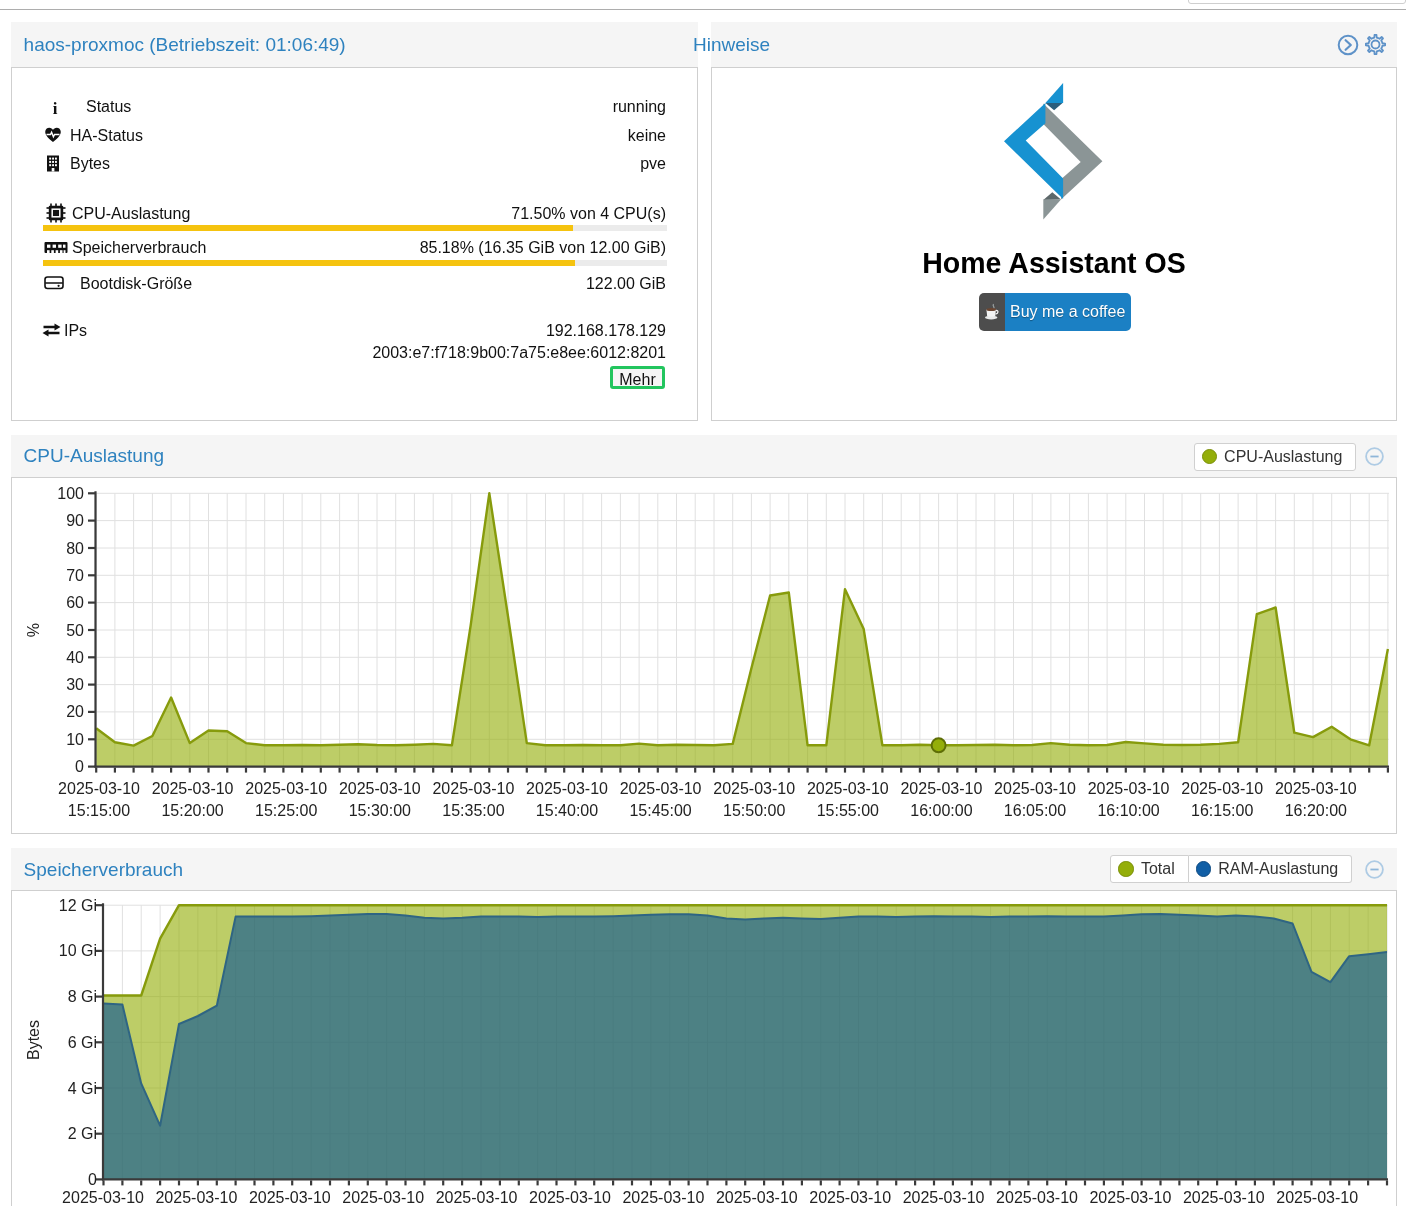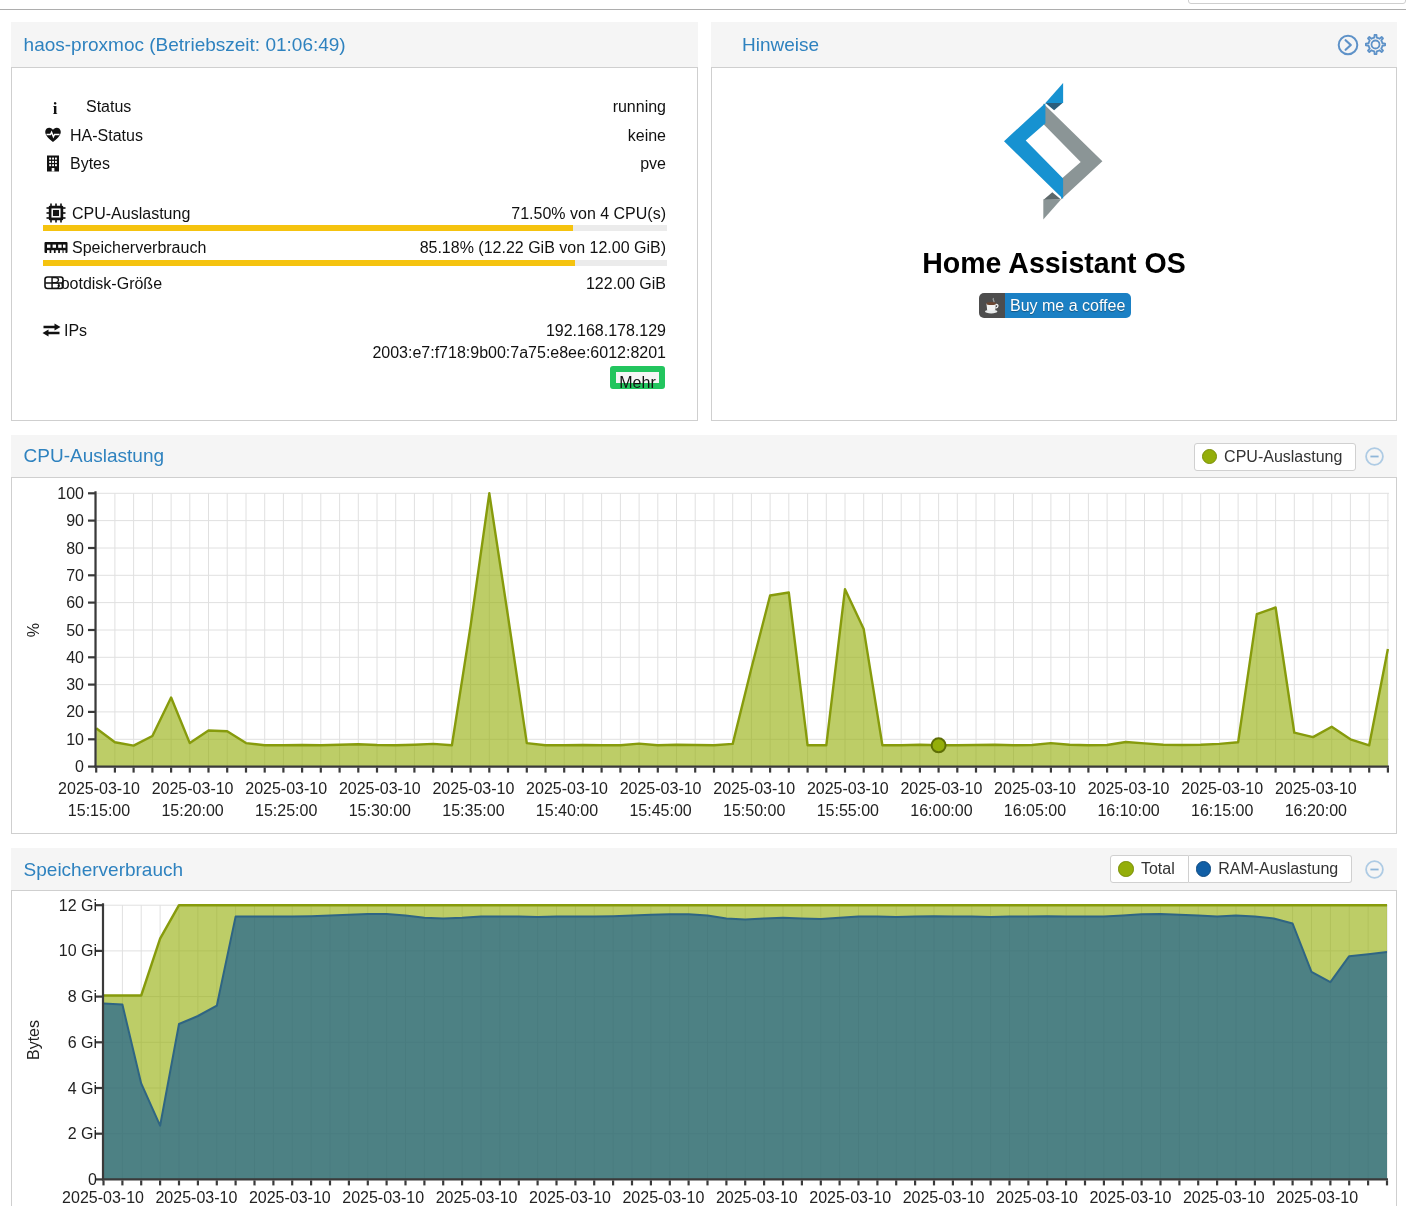--- a/index.html
+++ b/index.html
@@ -88,48 +88,48 @@
         <rect x="15.9" y="10.2" width="2.6" height="2.8"></rect>
         <rect x="19.6" y="10.2" width="1.9" height="2.8"></rect>
         <rect x="3" y="4.6" width="3.4" height="3.2"></rect>
         <rect x="8.6" y="4.6" width="3.4" height="3.2"></rect>
         <rect x="14.2" y="4.6" width="3.4" height="3.2"></rect>
         <rect x="19" y="4.6" width="2.5" height="3.2"></rect>
       </g>
     </svg>
   </div>
 <div class="lbl" style="left:72px;top:239px">Speicherverbrauch</div>
-<div class="val" style="left:300px;top:239px;width:366px">85.18% (12.22 GiB von 12.00 GiB)</div>
+<div class="val" style="left:300px;top:239px;width:366px">85.18% (16.35 GiB von 12.00 GiB)</div>
 <div class="ico" style="left:44px;top:274px">
     <svg width="20" height="17" viewBox="0 0 20 17">
       <rect x="1" y="3" width="18" height="11.5" rx="2.5" fill="none" stroke="#111" stroke-width="1.6"></rect>
       <line x1="1.2" y1="9" x2="18.8" y2="9" stroke="#111" stroke-width="1.5"></line>
       <circle cx="14.6" cy="11.8" r="1.1" fill="#111"></circle>
     </svg>
   </div>
-<div class="lbl" style="left:50px;top:274.5px">Bootdisk-Größe</div>
+<div class="lbl" style="left:80px;top:274.5px">Bootdisk-Größe</div>
 <div class="val" style="left:300px;top:274.5px;width:366px">122.00 GiB</div>
 <div class="ico" style="left:42px;top:323px">
     <svg width="19" height="14" viewBox="0 0 19 14">
       <path d="M18.5 4 L12.5 0.6 L12.5 2.8 L1.5 2.8 L1.5 5.2 L12.5 5.2 L12.5 7.4 Z" fill="#111"></path>
       <path d="M0.5 10 L6.5 6.6 L6.5 8.8 L17.5 8.8 L17.5 11.2 L6.5 11.2 L6.5 13.4 Z" fill="#111"></path>
     </svg>
   </div>
 <div class="lbl" style="left:64px;top:322px">IPs</div>
 <div class="abs" style="left:43px;top:224.5px;width:624px;height:6.6px;background:#ebebeb">
     <div style="width:84.9%;height:100%;background:#f5c30f"></div>
   </div>
 <div class="abs" style="left:43px;top:259.5px;width:624px;height:6.6px;background:#ebebeb">
     <div style="width:85.18%;height:100%;background:#f5c30f"></div>
   </div>
 <div class="val" style="left:300px;top:322px;width:366px">192.168.178.129</div>
 <div class="val" style="left:300px;top:343.5px;width:366px">2003:e7:f718:9b00:7a75:e8ee:6012:8201</div>
-<div class="abs" style="left:610px;top:365.7px;width:55px;height:23px;background:#f5f5f5;border:6px solid #22c55e;border-radius:3px;box-sizing:border-box;text-align:center;line-height:21px">Mehr</div>
+<div class="abs" style="left:610px;top:365.7px;width:55px;height:23px;background:#f5f5f5;border:3px solid #22c55e;border-radius:3px;box-sizing:border-box;text-align:center;line-height:21px">Mehr</div>
 <div class="hdr" style="left:711px;top:22px;width:686px;height:45px"></div>
-<div class="title" style="left:742px;top:33.5px">Hinweise</div>
+<div class="title" style="left:693px;top:33.5px">Hinweise</div>
 <div class="abs" style="left:1337px;top:34px">
     <svg width="22" height="22" viewBox="0 0 22 22">
       <circle cx="11" cy="11" r="9.3" fill="none" stroke="#5e92c8" stroke-width="2"></circle>
       <path d="M8.6 6.2 L13.8 11 L8.6 15.8" fill="none" stroke="#5e92c8" stroke-width="2.2" stroke-linecap="round" stroke-linejoin="round"></path>
     </svg>
   </div>
 <div class="abs" style="left:1365px;top:34px">
     <svg width="21" height="21" viewBox="0 0 21 21">
       <path d="M16.97 7.82 L17.39 9.27 L20.15 9.56 L20.15 11.44 L17.39 11.73 L16.97 13.18 L16.24 14.50 L17.99 16.66 L16.66 17.99 L14.50 16.24 L13.18 16.97 L11.73 17.39 L11.44 20.15 L9.56 20.15 L9.27 17.39 L7.82 16.97 L6.50 16.24 L4.34 17.99 L3.01 16.66 L4.76 14.50 L4.03 13.18 L3.61 11.73 L0.85 11.44 L0.85 9.56 L3.61 9.27 L4.03 7.82 L4.76 6.50 L3.01 4.34 L4.34 3.01 L6.50 4.76 L7.82 4.03 L9.27 3.61 L9.56 0.85 L11.44 0.85 L11.73 3.61 L13.18 4.03 L14.50 4.76 L16.66 3.01 L17.99 4.34 L16.24 6.50 Z" fill="none" stroke="#5e92c8" stroke-width="1.8" stroke-linejoin="round"></path>
       <circle cx="10.5" cy="10.5" r="4" fill="none" stroke="#5e92c8" stroke-width="1.8"></circle>
@@ -140,21 +140,21 @@
     <svg width="100" height="138" viewBox="0 0 100 138">
 <polygon points="57.0,116.5 98.4,78.3 39.3,20.5 39.3,41.1 76.7,78.9 57.0,96.2" fill="#8b9596"></polygon>
 <polygon points="41.4,20.0 0.0,58.2 59.1,116.0 59.1,95.4 21.7,57.6 41.4,40.3" fill="#1792d1"></polygon>
 <polygon points="41.4,20.0 59.1,19.6 50.1,27.3" fill="#2b5e7c"></polygon>
 <polygon points="59.1,0.1 59.1,19.9 41.4,20.0" fill="#1792d1"></polygon>
 <polygon points="57.0,116.5 39.3,116.9 48.3,109.2" fill="#5d686a"></polygon>
 <polygon points="39.3,136.4 39.3,116.6 57.0,116.5" fill="#8b9596"></polygon>
 </svg>
   </div>
 <div class="abs" style="left:711px;top:246px;width:686px;text-align:center;font-size:30px;font-weight:bold;color:#000;transform:scaleX(0.95)">Home Assistant OS</div>
-<div class="abs" style="left:978.5px;top:293px;height:25px;display:flex">
+<div class="abs" style="left:978.5px;top:293px;height:38px;display:flex">
     <div style="width:26px;background:#4d4d4d;border-radius:5px 0 0 5px;display:flex;align-items:center;justify-content:center">
       <svg width="18" height="18" viewBox="0 0 18 18">
         <path d="M10.5 1 C9 3 12 3.5 10.8 5.5" stroke="#9aa0a0" stroke-width="1.2" fill="none"></path>
         <ellipse cx="8.2" cy="14.6" rx="6.2" ry="1.8" fill="#e8eaea"></ellipse>
         <path d="M3.4 6.5 L13 6.5 L12.2 13.5 L4.2 13.5 Z" fill="#f2f3f3"></path>
         <ellipse cx="8.2" cy="6.6" rx="4.8" ry="1.5" fill="#6b4631"></ellipse>
         <path d="M13 7.5 C15.5 7.2 15.8 10.5 12.6 11" stroke="#f2f3f3" stroke-width="1.3" fill="none"></path>
       </svg>
     </div>
     <div style="background:#1b80c4;border-radius:0 5px 5px 0;color:#fff;font-size:16px;display:flex;align-items:center;padding:0 5.5px;text-shadow:0 1px 1px rgba(0,0,0,0.35)">Buy me a coffee</div>

